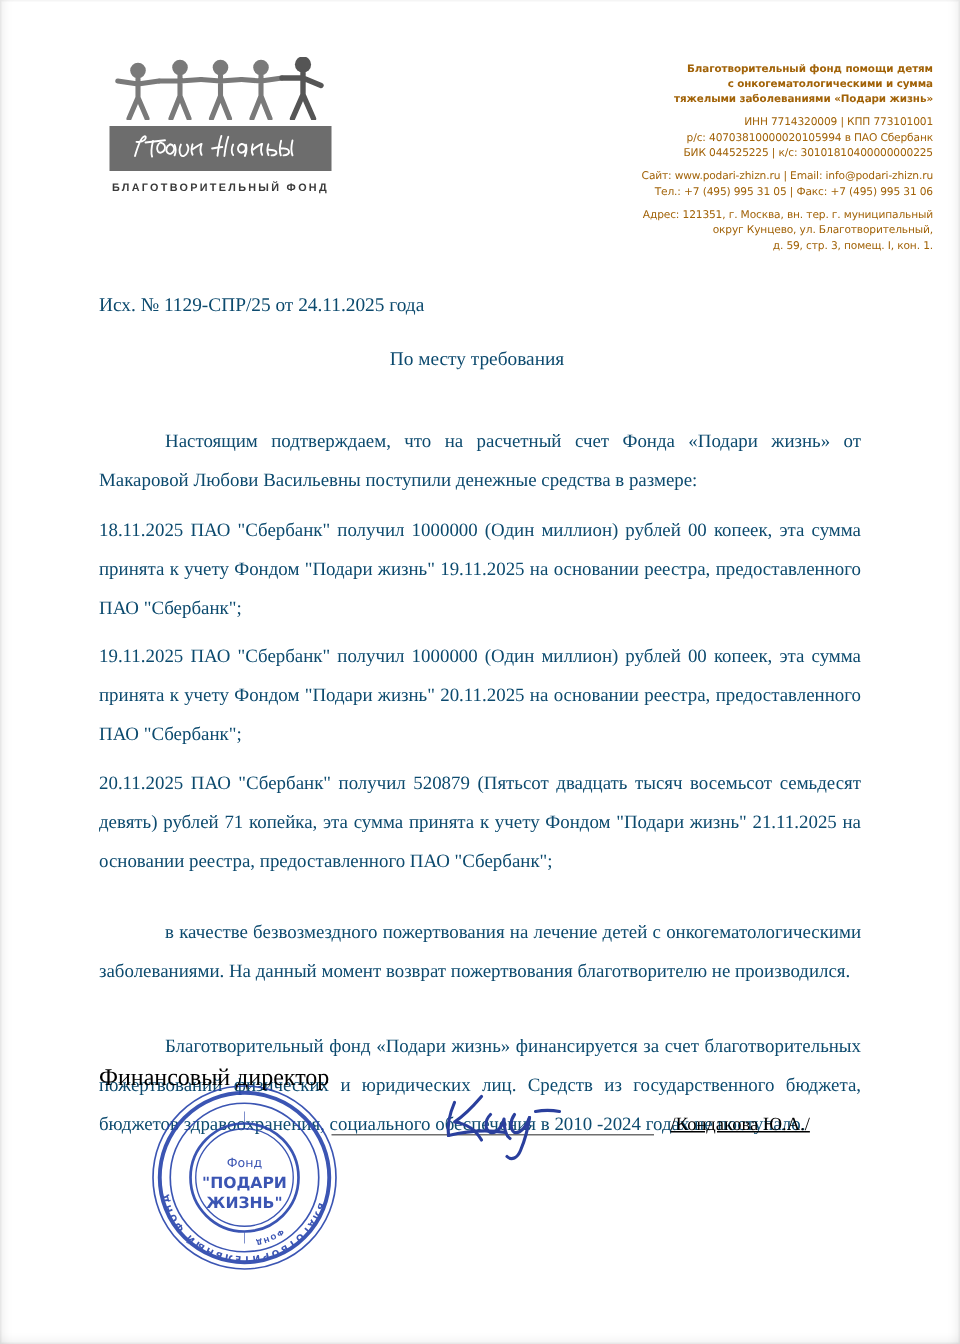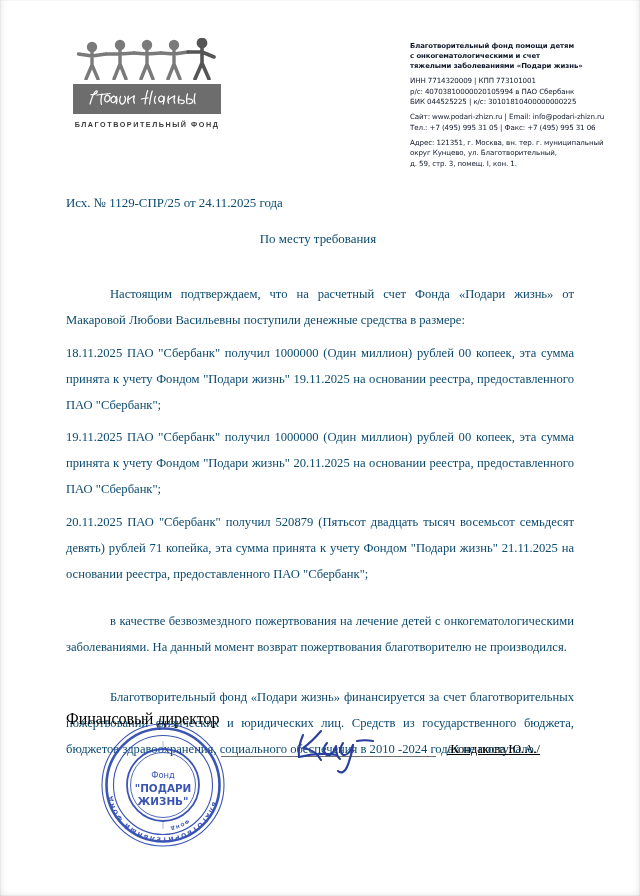--- a/index.html
+++ b/index.html
@@ -72,22 +72,23 @@
     font-weight: 700;
     white-space: nowrap;
   }
 
   
   .requisites {
     position: absolute;
     right: 18px;
     top: 42px;
     width: 212px;
+    text-align: right;
     font-family: "DejaVu Sans", sans-serif;
-    color: #0f172a;
+    color: #a16207;
   }
   .req-title {
     font-size: 6.9px;
     font-weight: 700;
     line-height: 1.42;
     letter-spacing: -0.05px;
   }
   .req-group {
     margin-top: 5px;
     font-size: 7.1px;
@@ -254,21 +255,21 @@
           </g>
         </svg>
       </div>
 
       <div class="logo-sub">БЛАГОТВОРИТЕЛЬНЫЙ ФОНД</div>
     </div>
 
     <div class="requisites">
       <div class="req-title">
         <div class="req-line wrap">Благотворительный фонд помощи детям</div>
-        <div class="req-line wrap">с онкогематологическими и счет</div>
+        <div class="req-line wrap">с онкогематологическими и сумма</div>
         <div class="req-line wrap">тяжелыми заболеваниями «Подари жизнь»</div>
       </div>
 
       <div class="req-group">
         <div class="req-line">ИНН 7714320009 | КПП 773101001</div>
         <div class="req-line">р/с: 40703810000020105994 в ПАО Сбербанк</div>
         <div class="req-line">БИК 044525225 | к/с: 30101810400000000225</div>
       </div>
 
       <div class="req-group">

